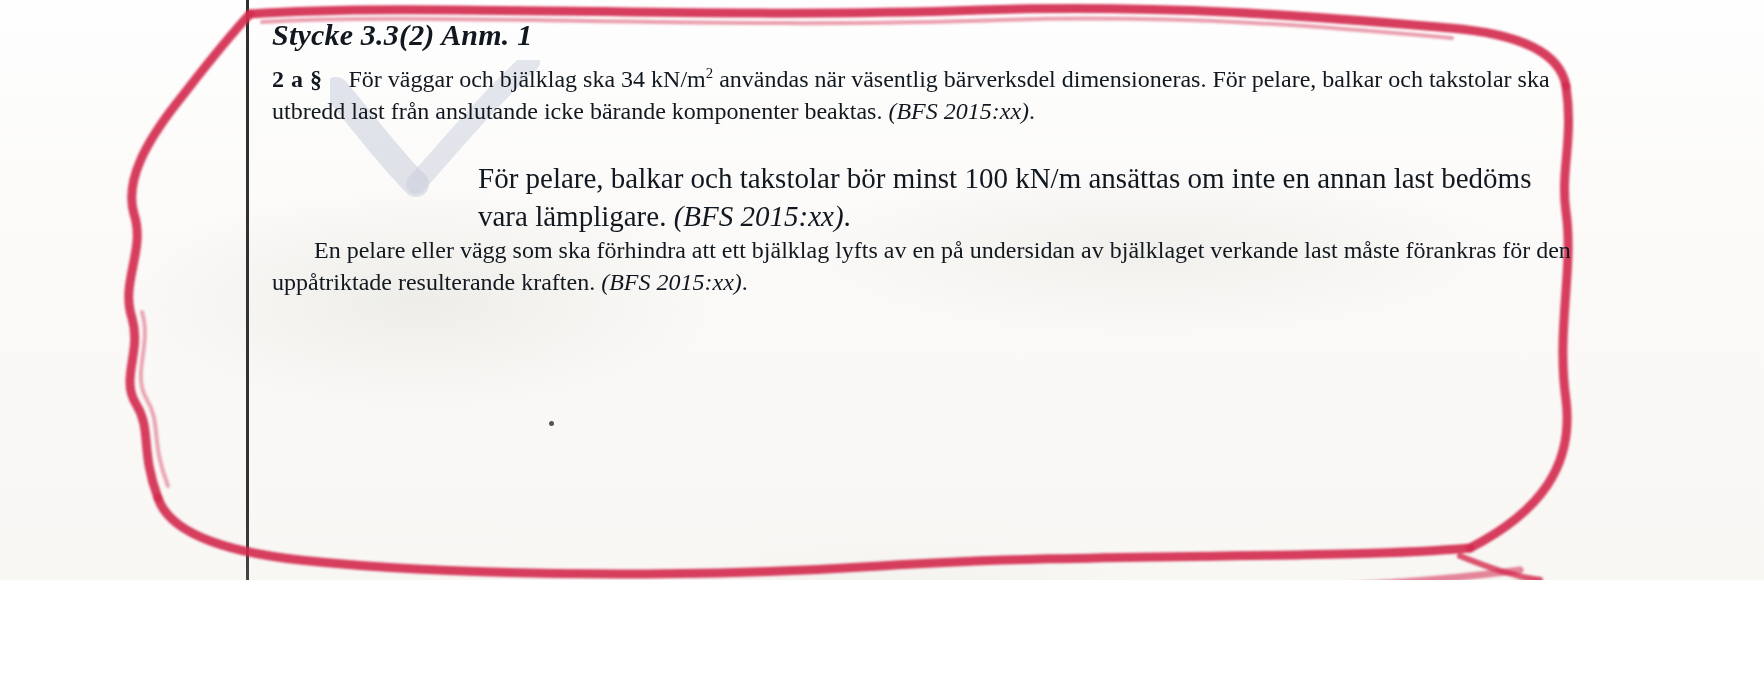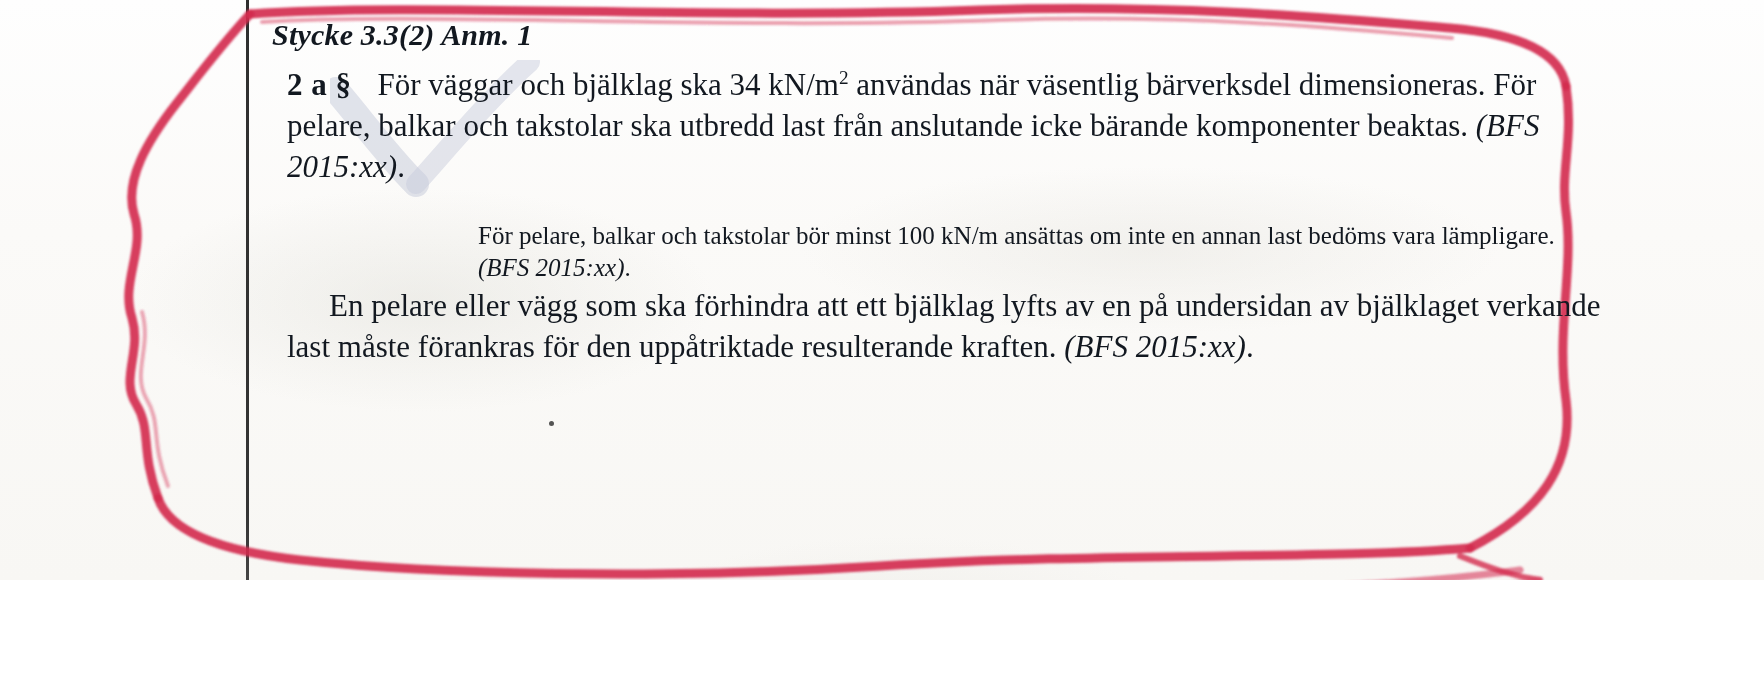--- a/index.html
+++ b/index.html
@@ -70,23 +70,23 @@
 
   .heading {
     font-weight: bold;
     font-style: italic;
     font-size: 30px;
     letter-spacing: 0.2px;
     margin: 0 0 12px 0;
   }
 
   p.body {
-    font-size: 31px;
+    font-size: 24px;
     line-height: 1.33;
-    margin: 0 0 4px 15px;
+    margin: 0 0 4px 0;
     text-align: left;
   }
 
   .lead {
     font-weight: bold;
     letter-spacing: 0.5px;
   }
   .lead-gap { display: inline-block; width: 26px; }
 
   .ital { font-style: italic; }
@@ -97,21 +97,21 @@
     margin: 32px 0 0 206px;
     width: 1110px;
   }
   .advice-title {
     font-style: italic;
     font-weight: bold;
     font-size: 26px;
     margin: 0 0 6px 0;
   }
   .advice p {
-    font-size: 25px;
+    font-size: 29px;
     line-height: 1.3;
     margin: 0;
   }
 
   .closing {
     margin-top: 46px;
     font-family: Liberation Serif, serif;
   }
   .closing .indent { display: inline-block; width: 42px; }
 

